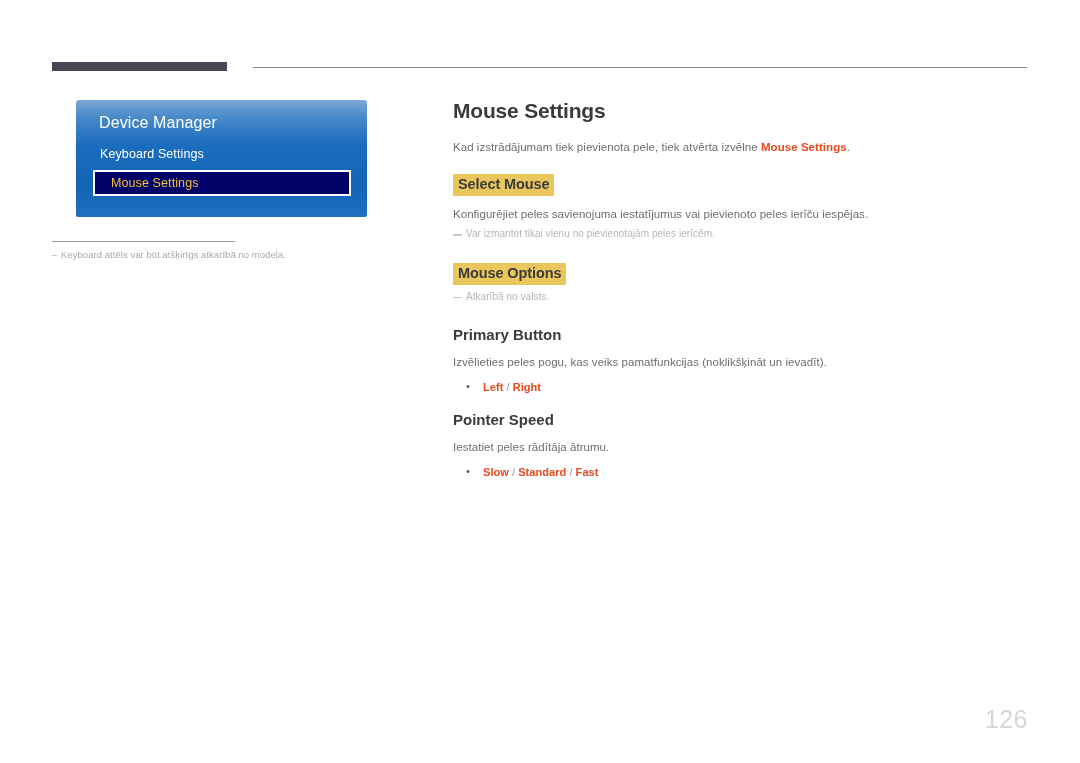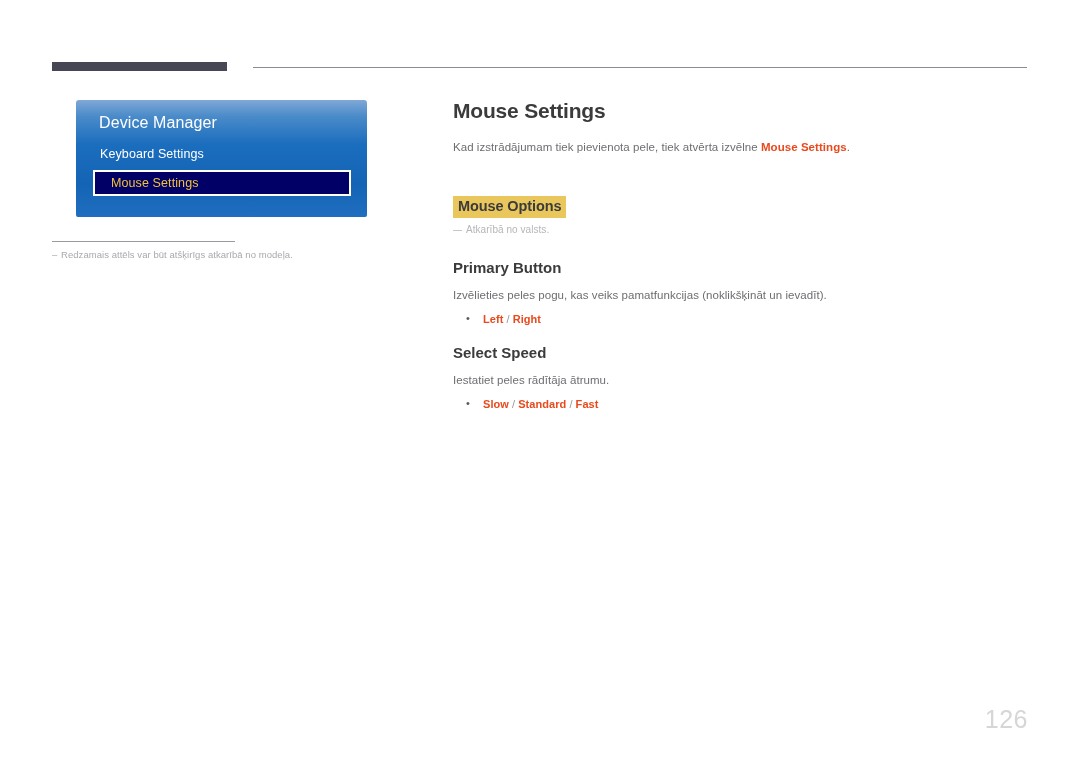--- a/index.html
+++ b/index.html
@@ -238,29 +238,34 @@
 <div class="osd-panel">
   <div class="osd-title">Device Manager</div>
   <div class="osd-item">Keyboard Settings</div>
   <div class="osd-selected">
     <span>Mouse Settings</span>
   </div>
 </div>
 
 <div class="foot-rule"></div>
 <div class="foot-note">
-  <span class="dash">–</span><span>Redzamais attēls var būt atšķirīgs atkarībā no modeļa.</span>
+  <span class="dash">–</span><span>Keyboard attēls var būt atšķirīgs atkarībā no modeļa.</span>
 </div>
 
 <div class="content">
 
   <h1 class="page-title">Mouse Settings</h1>
 
   <p class="intro"><span>Kad izstrādājumam tiek pievienota pele, tiek atvērta izvēlne </span><span class="accent">Mouse Settings</span><span>.</span></p>
 
+  <div>
+    <div class="hl-heading">Select Mouse</div>
+    <p class="body-text">Konfigurējiet peles savienojuma iestatījumus vai pievienoto peles ierīču iespējas.</p>
+    <p class="sub-note">Var izmantot tikai vienu no pievienotajām peles ierīcēm.</p>
+  </div>
 
   <div class="block-gap"></div>
 
   <div>
     <div class="hl-heading">Mouse Options</div>
     <p class="sub-note">Atkarībā no valsts.</p>
   </div>
 
   <div class="block-gap"></div>
 
@@ -268,21 +273,21 @@
     <div class="opt-title">Primary Button</div>
     <p class="body-text">Izvēlieties peles pogu, kas veiks pamatfunkcijas (noklikšķināt un ievadīt).</p>
     <div class="bullet-row">
       <b>Left</b><span class="sep"> / </span><b>Right</b>
     </div>
   </div>
 
   <div class="block-gap-sm"></div>
 
   <div>
-    <div class="opt-title">Select Speed</div>
+    <div class="opt-title">Pointer Speed</div>
     <p class="body-text">Iestatiet peles rādītāja ātrumu.</p>
     <div class="bullet-row">
       <b>Slow</b><span class="sep"> / </span><b>Standard</b><span class="sep"> / </span><b>Fast</b>
     </div>
   </div>
 
 </div>
 
 <div class="page-number">126</div>
 

